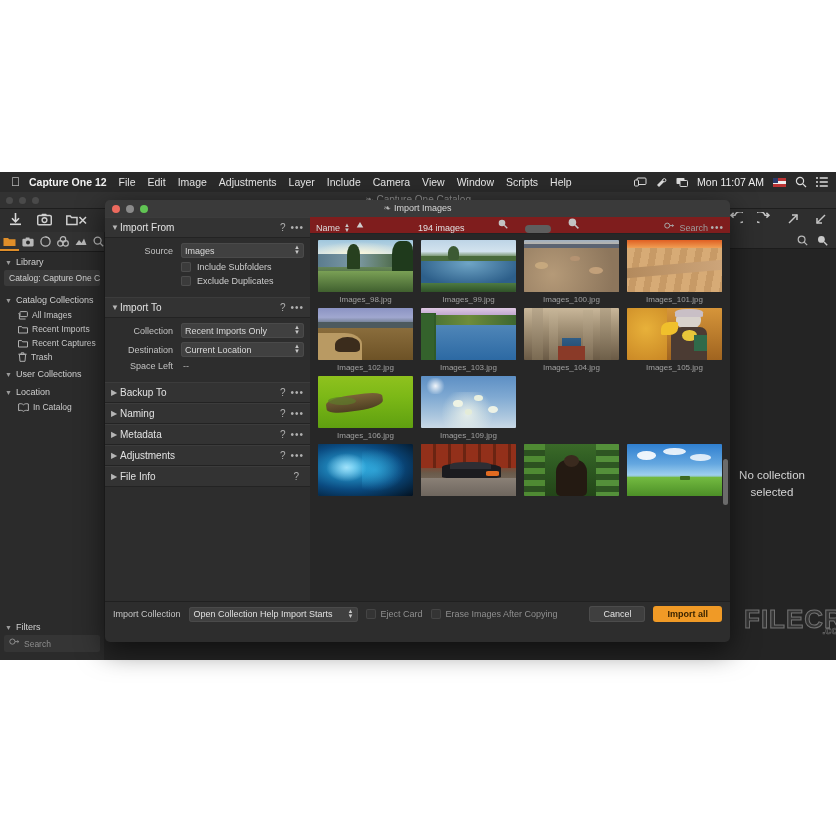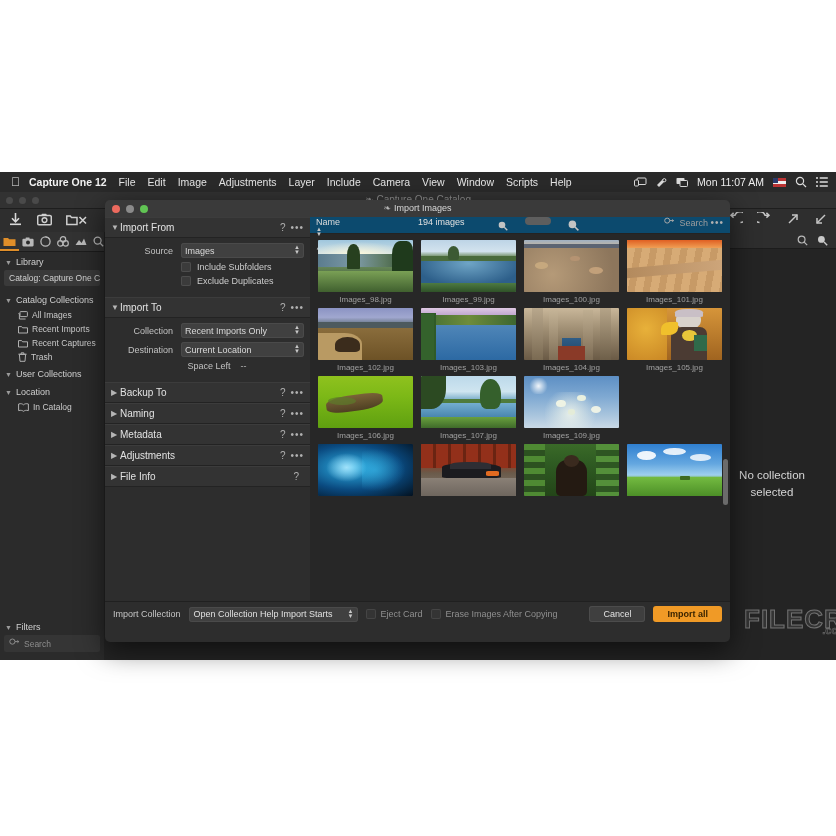--- a/index.html
+++ b/index.html
@@ -66,31 +66,31 @@
   .dlg-left{position:absolute;left:0;top:0;width:205px;bottom:0;background:#2d2d2d;border-right:1px solid #1f1f1f;}
   .dlg-right{position:absolute;left:205px;top:0;right:0;bottom:0;background:#272727;}
 
   .panel-head{display:flex;align-items:center;height:19px;padding:0 6px 0 6px;background:#333333;border-top:1px solid #3c3c3c;border-bottom:1px solid #232323;}
   .panel-head .ph-chev{color:#b5b5b5;font-size:8px;width:9px;display:inline-block;}
   .panel-head .ph-label{color:#e2e2e2;font-size:10px;flex:1;}
   .panel-head .ph-q{color:#b0b0b0;font-size:10px;margin-right:5px;}
   .panel-head .ph-dots{color:#b0b0b0;font-size:10px;letter-spacing:1px;}
 
   .panel-body{padding:5px 6px 7px 6px;}
-  .frow{display:flex;align-items:center;margin-bottom:4px;justify-content:center;}
+  .frow{display:flex;align-items:center;margin-bottom:4px;}
   .flabel{width:62px;text-align:right;padding-right:8px;color:#c2c2c2;font-size:9px;}
   .fselect{flex:1;height:15px;background:#404040;border-radius:3px;display:flex;align-items:center;padding:0 4px;color:#d9d9d9;font-size:9px;position:relative;box-shadow:inset 0 0 0 1px #4a4a4a;}
   .stepper{position:absolute;right:4px;top:2px;display:flex;flex-direction:column;line-height:5px;color:#c8c8c8;font-size:6px;}
   .fstatic{color:#b5b5b5;font-size:9px;padding-left:2px;}
   .cbrow{display:flex;align-items:center;gap:6px;margin:0 0 4px 70px;}
   .cbox{width:10px;height:10px;border-radius:2px;background:#3b3b3b;box-shadow:inset 0 0 0 1px #4d4d4d;}
   .cblabel{color:#cccccc;font-size:9px;}
 
   
-  .brw-bar{position:relative;height:17px;background:#0c4a6e;border-bottom:1px solid #232323;display:flex;align-items:flex-start;padding:0 6px;box-sizing:border-box;flex-direction:column;}
+  .brw-bar{position:relative;height:17px;background:#7f1d1d;border-bottom:1px solid #232323;display:flex;align-items:flex-end;padding:0 6px;box-sizing:border-box;}
   .brw-sort{color:#dcdcdc;font-size:9px;margin-right:4px;}
   .brw-count{color:#e0e0e0;font-size:9px;position:absolute;left:108px;}
   .brw-search{position:absolute;right:22px;display:flex;align-items:center;gap:4px;color:#9d9d9d;font-size:9px;}
   .brw-dots{position:absolute;right:6px;color:#b0b0b0;font-size:10px;letter-spacing:1px;}
   .slider-pill{position:absolute;left:215px;width:26px;height:8px;border-radius:4px;background:#5e5e5e;}
 
   .grid{position:absolute;left:0;right:0;top:17px;bottom:0;overflow:hidden;padding:6px 8px 0 8px;box-sizing:border-box;}
   .grow{display:flex;gap:8px;margin-bottom:4px;}
   .cell{width:95px;}
   .thumb{width:95px;height:52px;border-radius:1px;background:#3a3a3a;overflow:hidden;}
@@ -656,32 +656,20 @@
             <div class="cell">
               <div class="thumb">
                 <div class="t" style="background:linear-gradient(#8fc21e 0%,#7cb817 40%,#5fa010 100%);">
                   <div class="lay" style="left:8%;width:60%;top:36%;height:30%;background:linear-gradient(#7a6338,#4e3f22);border-radius:40% 30% 45% 35%;transform:rotate(-8deg);"></div>
                   <div class="lay" style="left:10%;width:30%;top:40%;height:16%;background:#5c7a2a;border-radius:50%;opacity:.7;"></div>
                 </div>
               </div>
               <div class="cap">Images_106.jpg</div>
             </div>
 
-            <div class="cell">
-              <div class="thumb">
-                <div class="t" style="background:linear-gradient(#bcd9ea 0%,#cfe5f0 30%,#6fa6c4 48%,#4f8fb5 62%,#6fa347 80%,#4f7f33 100%);">
-                  <div class="lay" style="top:44%;height:8%;background:#4f7b3c;"></div>
-                  <div class="lay" style="top:52%;height:26%;background:linear-gradient(#74aed0,#4986ae);"></div>
-                  <div class="lay" style="left:0;width:26%;top:0;height:64%;background:#2c4a22;border-radius:0 0 60% 0;"></div>
-                  <div class="lay" style="left:62%;width:22%;top:6%;height:58%;background:#35602c;border-radius:50% 50% 30% 30%;"></div>
-                  <div class="lay" style="top:78%;height:22%;background:linear-gradient(#69a03e,#3f6b2a);"></div>
-                </div>
-              </div>
-              <div class="cap">Images_107.jpg</div>
-            </div>
 
 
             <div class="cell">
               <div class="thumb">
                 <div class="t" style="background:linear-gradient(#5d8fc4 0%,#7fa9d2 40%,#a8c4dd 75%,#c9d9e6 100%);">
                   <div class="lay" style="left:4%;top:4%;width:22%;height:30%;background:radial-gradient(circle,rgba(255,255,255,.9),rgba(255,255,255,0) 70%);"></div>
                   <div class="lay" style="left:22%;width:66%;top:30%;height:70%;background:radial-gradient(circle at 40% 60%,rgba(240,245,235,.85),rgba(240,245,235,0) 60%);"></div>
                   <div class="lay" style="left:34%;top:46%;width:10%;height:14%;background:#eef3e4;border-radius:50%;"></div>
                   <div class="lay" style="left:56%;top:36%;width:9%;height:12%;background:#e9f0df;border-radius:50%;"></div>
                   <div class="lay" style="left:70%;top:58%;width:11%;height:14%;background:#edf2e6;border-radius:50%;"></div>

